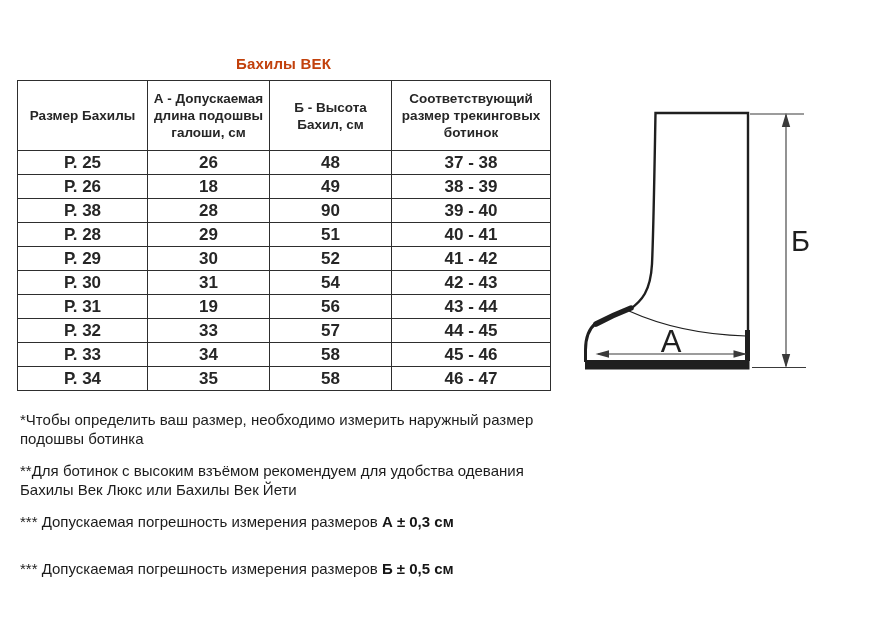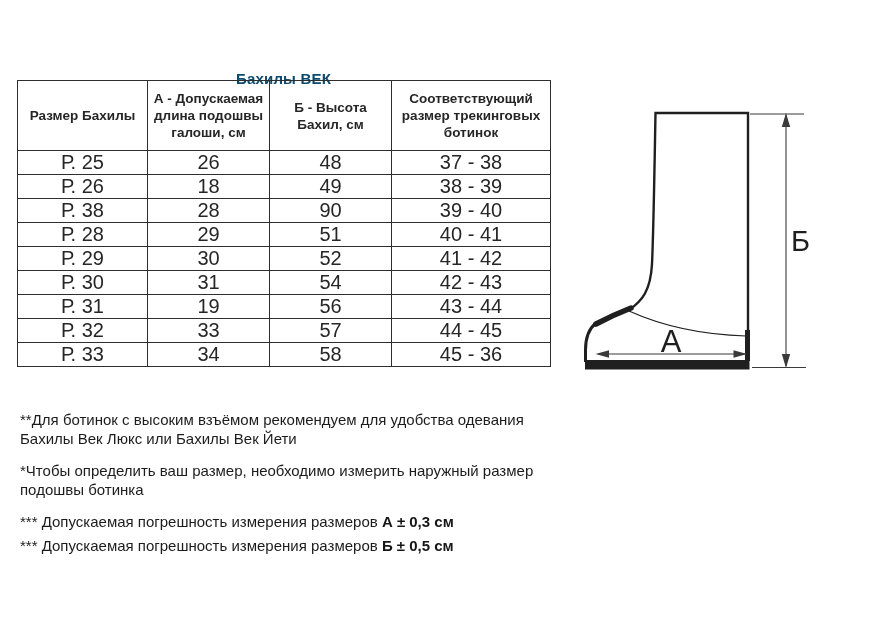--- a/index.html
+++ b/index.html
@@ -2,44 +2,44 @@
 <html><head>
 <meta charset="utf-8">
 <style>
   html,body{margin:0;padding:0;}
   body{
     width:875px;height:619px;background:#ffffff;position:relative;overflow:hidden;
     font-family:"Liberation Sans","DejaVu Sans",sans-serif;color:#262626;
   }
   .page{position:absolute;inset:0;}
   .doc-title{
-    position:absolute;left:17px;top:70px;width:533px;text-align:center;
-    font-size:15px;font-weight:700;color:#0c4a6e;letter-spacing:.2px;
+    position:absolute;left:17px;top:55px;width:533px;text-align:center;
+    font-size:15px;font-weight:700;color:#c2410c;letter-spacing:.2px;
   }
   table.size-table{
     position:absolute;left:17px;top:80px;width:533px;
     border-collapse:collapse;table-layout:fixed;
   }
   .size-table th,.size-table td{
     border:1.5px solid #2e2e2e;text-align:center;vertical-align:middle;
     padding:0 2px;color:#262626;
   }
   .size-table thead th{
     height:69px;font-size:13.5px;font-weight:700;line-height:17px;
   }
   .size-table tbody td{
-    height:23px;font-size:20px;font-weight:400;line-height:23px;
+    height:23px;font-size:17px;font-weight:700;line-height:23px;
   }
   .col-size{width:130px}.col-a{width:122px}.col-b{width:122px}.col-boot{width:159px}
   .notes{
     position:absolute;left:20px;top:410px;width:545px;
     font-size:15px;line-height:19px;color:#1c1c1c;
   }
   .note{margin:0 0 13px 0;}
-  .note.gap-lg{margin-bottom:5px;}
+  .note.gap-lg{margin-bottom:28px;}
   .note b{font-weight:700;color:#161616;}
   svg.diagram{position:absolute;left:580px;top:103px;}
   svg text{font-family:"Liberation Sans","DejaVu Sans",sans-serif;fill:#1f1f1f;}
 </style>
 </head>
 <body>
 
 <div class="page">
 
   <div class="doc-title">Бахилы ВЕК</div>
@@ -105,28 +105,34 @@
         <tr>
           <td>Р. 32</td>
           <td>33</td>
           <td>57</td>
           <td>44 - 45</td>
         </tr>
         <tr>
           <td>Р. 33</td>
           <td>34</td>
           <td>58</td>
-          <td>45 - 36</td>
+          <td>45 - 46</td>
+        </tr>
+        <tr>
+          <td>Р. 34</td>
+          <td>35</td>
+          <td>58</td>
+          <td>46 - 47</td>
         </tr>
       </tbody>
   </table>
 
   <div class="notes">
+    <p class="note"><span>*Чтобы определить ваш размер, необходимо измерить наружный размер подошвы ботинка</span><b></b></p>
     <p class="note"><span>**Для ботинок с высоким взъёмом рекомендуем для удобства одевания Бахилы Век Люкс или Бахилы Век Йети</span><b></b></p>
-    <p class="note"><span>*Чтобы определить ваш размер, необходимо измерить наружный размер подошвы ботинка</span><b></b></p>
     <p class="note gap-lg"><span>*** Допускаемая погрешность измерения размеров </span><b>А ± 0,3 см</b></p>
     <p class="note"><span>*** Допускаемая погрешность измерения размеров </span><b>Б ± 0,5 см</b></p>
   </div>
 
   <svg class="diagram" width="240" height="275" viewBox="0 0 240 275">
 
     <g fill="none" stroke="#1f1f1f">
       <path stroke-width="2.4" d="M168,258 L168,10 L75.5,10 C74.5,65 73.5,130 72,161 C70.5,188 62,198 49,207"></path>
       <path stroke-width="3" d="M16,220 C8.5,226 5.5,236 5.5,247 L5.5,259"></path>
       <path stroke-width="5.5" stroke-linecap="round" d="M51,205 Q33,212 16,221"></path>

